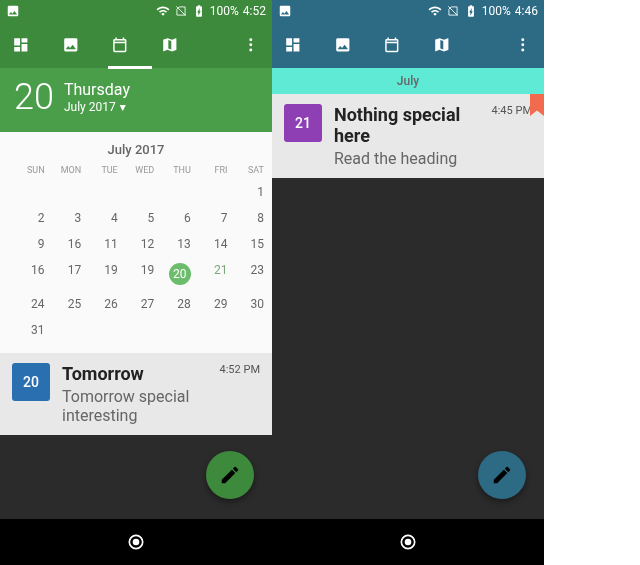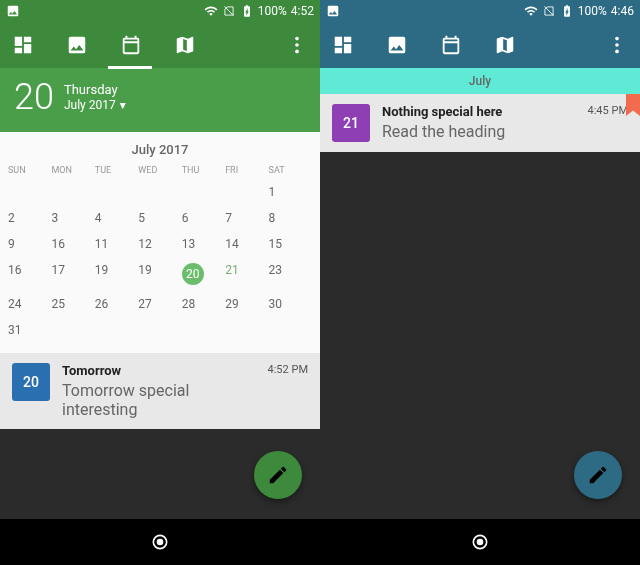--- a/index.html
+++ b/index.html
@@ -1,46 +1,46 @@
 <!DOCTYPE html>
 <html><head>
 <meta charset="utf-8">
 <style>
 *{margin:0;padding:0;box-sizing:border-box;font-family:Roboto,Arial,sans-serif}
 body{background:#fff;width:640px;height:565px;display:flex}
-.phone{width:320px;height:565px;background:#2b2b2b;display:flex;flex-direction:column;position:relative}
+.phone{width:272px;height:565px;background:#2b2b2b;display:flex;flex-direction:column;position:relative}
 .statusbar{height:22px;display:flex;align-items:center;justify-content:flex-end;padding:0 6px;color:#fff;font-size:12px;gap:4px}
 .statusbar .left{position:absolute;left:6px;display:flex;gap:4px}
 .sb-ico{width:14px;height:14px;display:inline-flex;align-items:center;justify-content:center}
 .toolbar{height:46px;display:flex;align-items:center;padding:0 12px;gap:32px;color:#fff}
 .toolbar .spacer{flex:1}
 .tb-ico{width:22px;height:22px;display:flex;align-items:center;justify-content:center}
 .tab-indicator{position:absolute;top:66px;left:108px;width:44px;height:3px;background:#fff}
 
 .p1 .statusbar,.p1 .toolbar{background:#3d8a3d}
 .p1 .header{background:#4a9e4a;color:#fff;padding:8px 14px 14px;display:flex;align-items:center;gap:10px}
 .p1 .bignum{font-size:36px;font-weight:300}
-.p1 .daylabel{font-size:13px;line-height:1.2}
+.p1 .daylabel{font-size:16px;line-height:1.2}
 .p1 .month-row{display:flex;align-items:center;gap:4px;font-size:12px}
 
 .cal{background:#fafafa;color:#555;padding:6px 8px 10px}
 .cal-title{text-align:center;font-size:13px;font-weight:500;text-transform:none;padding:4px 0;color:#666}
-.cal-grid{display:grid;grid-template-columns:repeat(7,1fr);text-align:left;font-size:11px}
+.cal-grid{display:grid;grid-template-columns:repeat(7,1fr);text-align:right;font-size:11px}
 .cal-dow{color:#999;font-size:9px;padding:4px 0;text-transform:uppercase}
 .cal-cell{padding:6px 0;color:#666;font-size:12px;position:relative}
 .cal-cell.pad{color:transparent}
 .cal-cell.today span{background:#6bbd6b;color:#fff;border-radius:50%;width:22px;height:22px;display:inline-flex;align-items:center;justify-content:center}
 .cal-cell.event{color:#7aa87a}
 
 .event-card{background:#e8e8e8;display:flex;padding:10px 12px;gap:12px;align-items:flex-start}
 .event-chip{width:38px;height:38px;border-radius:3px;display:flex;align-items:center;justify-content:center;color:#fff;font-size:14px;font-weight:500}
 .chip-blue{background:#2a6fb0}
 .chip-purple{background:#8e3fb3}
 .event-body{flex:1}
-.event-title{font-size:13px;font-weight:700;color:#222}
+.event-title{font-size:18px;font-weight:700;color:#222}
 .event-sub{font-size:16px;color:#666;margin-top:3px}
 .event-time{font-size:11px;color:#555}
 .bookmark{position:absolute;right:0;top:0;width:14px;height:22px;background:#f26b4e;clip-path:polygon(0 0,100% 0,100% 100%,50% 75%,0 100%)}
 
 .fab{position:absolute;right:18px;bottom:66px;width:48px;height:48px;border-radius:50%;display:flex;align-items:center;justify-content:center;box-shadow:0 3px 6px rgba(0,0,0,.4)}
 .fab-green{background:#3d8a3d}
 .fab-teal{background:#2d6a84}
 
 .navbar{height:46px;background:#000;display:flex;align-items:center;justify-content:space-around;margin-top:auto}
 .nav-ico{width:20px;height:20px}

